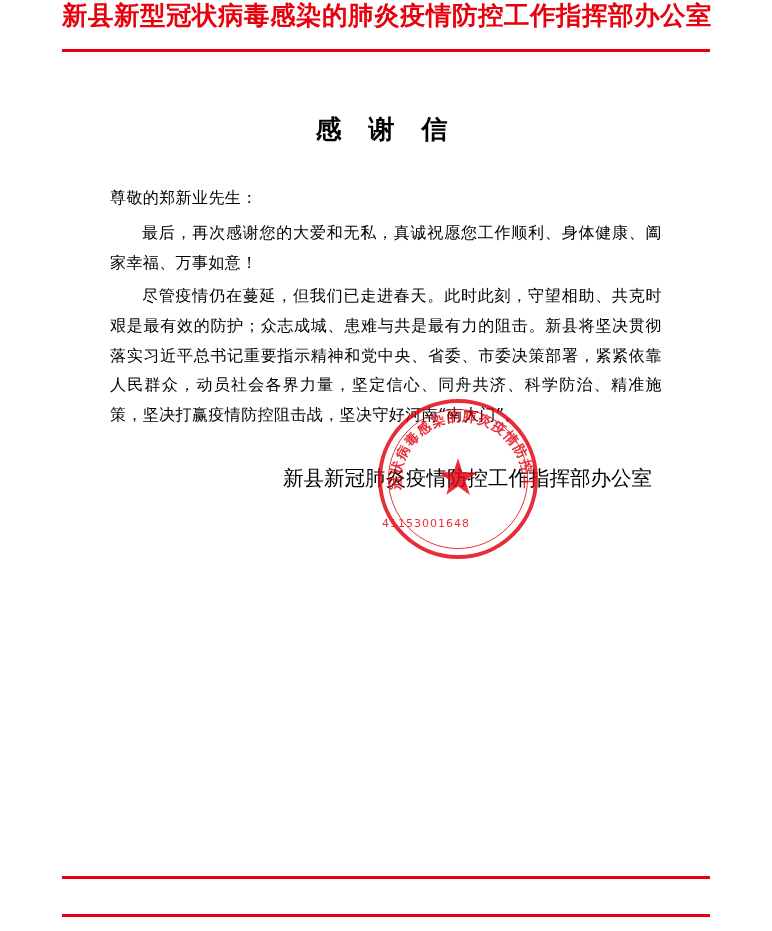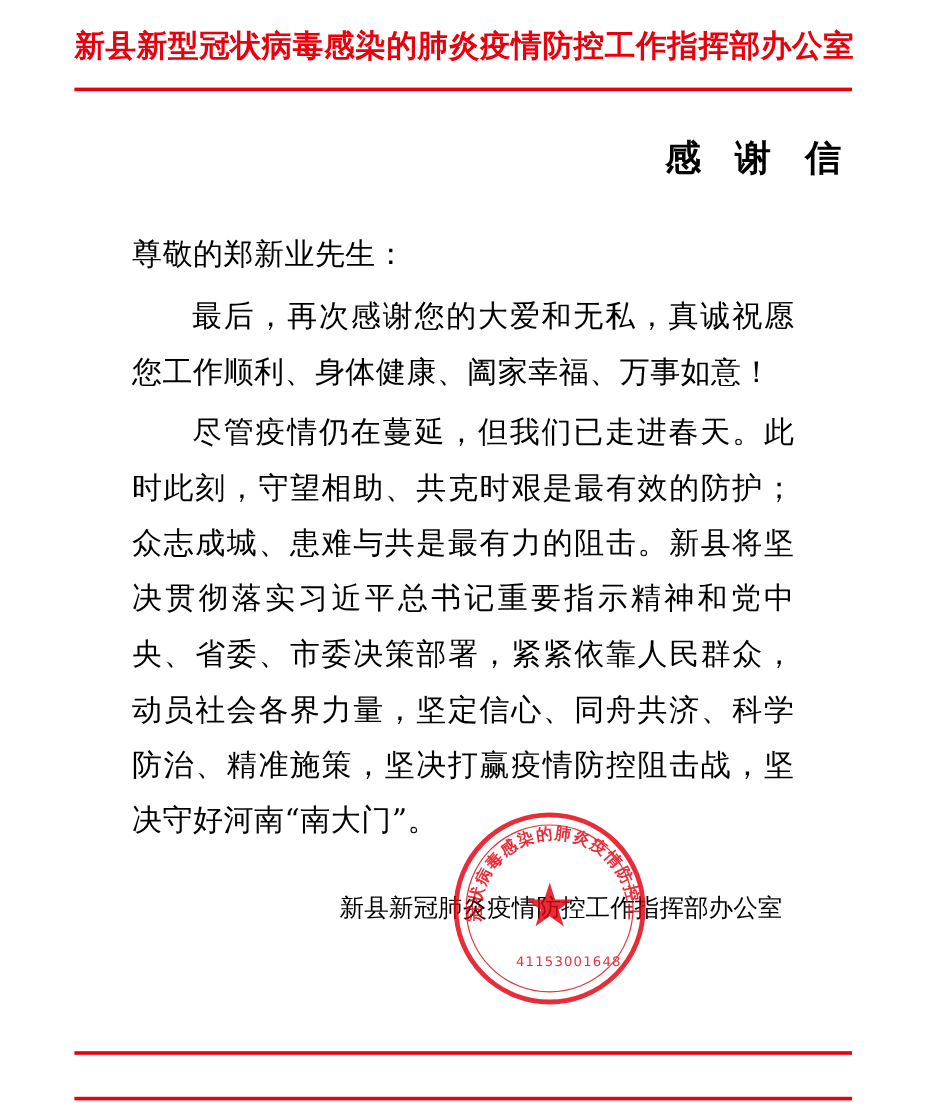--- a/index.html
+++ b/index.html
@@ -20,53 +20,52 @@
     width: 772px;
     height: 931px;
     position: relative;
     box-sizing: border-box;
     padding: 0 62px;
   }
 
   
   .letterhead {
     text-align: center;
-    padding-top: 24px;
   }
   .letterhead-title {
     color: #e8000d;
     font-weight: bold;
     font-size: 25.5px;
     letter-spacing: 0.5px;
     line-height: 1.2;
     white-space: nowrap;
     font-family: "DejaVu Serif", "Liberation Serif", serif;
   }
   .rule-top {
     margin-top: 18px;
     height: 3px;
     background: #e8000d;
     width: 100%;
   }
 
   
   .doc-title {
-    text-align: right;
-    font-size: 30px;
+    text-align: center;
+    font-size: 26px;
     font-weight: bold;
     letter-spacing: 9px;
-    margin-top: 36px;
+    margin-top: 60px;
     font-family: "DejaVu Serif", "Liberation Serif", serif;
   }
 
   
   .body-block {
     margin-top: 36px;
     padding: 0 48px 0 48px;
-    font-size: 25px;
+    font-size: 16px;
     line-height: 1.85;
     letter-spacing: 0.4px;
     text-align: justify;
     font-family: "DejaVu Serif", "Liberation Serif", serif;
   }
   .salutation {
     margin-bottom: 6px;
   }
   .para {
     text-indent: 2em;
@@ -119,21 +118,21 @@
     transform: translate(-50%, -54%);
     font-size: 44px;
     color: #e3000f;
     line-height: 1;
   }
   .seal-bottom-text {
     position: absolute;
     left: 0;
     right: 16px;
     bottom: 20px;
-    text-align: right;
+    text-align: left;
     color: #e3000f;
     font-size: 11px;
     letter-spacing: 1px;
     font-family: "DejaVu Sans", "Liberation Sans", sans-serif;
   }
   .seal-arc {
     position: absolute;
     left: 0; top: 0;
     width: 160px; height: 160px;
   }

